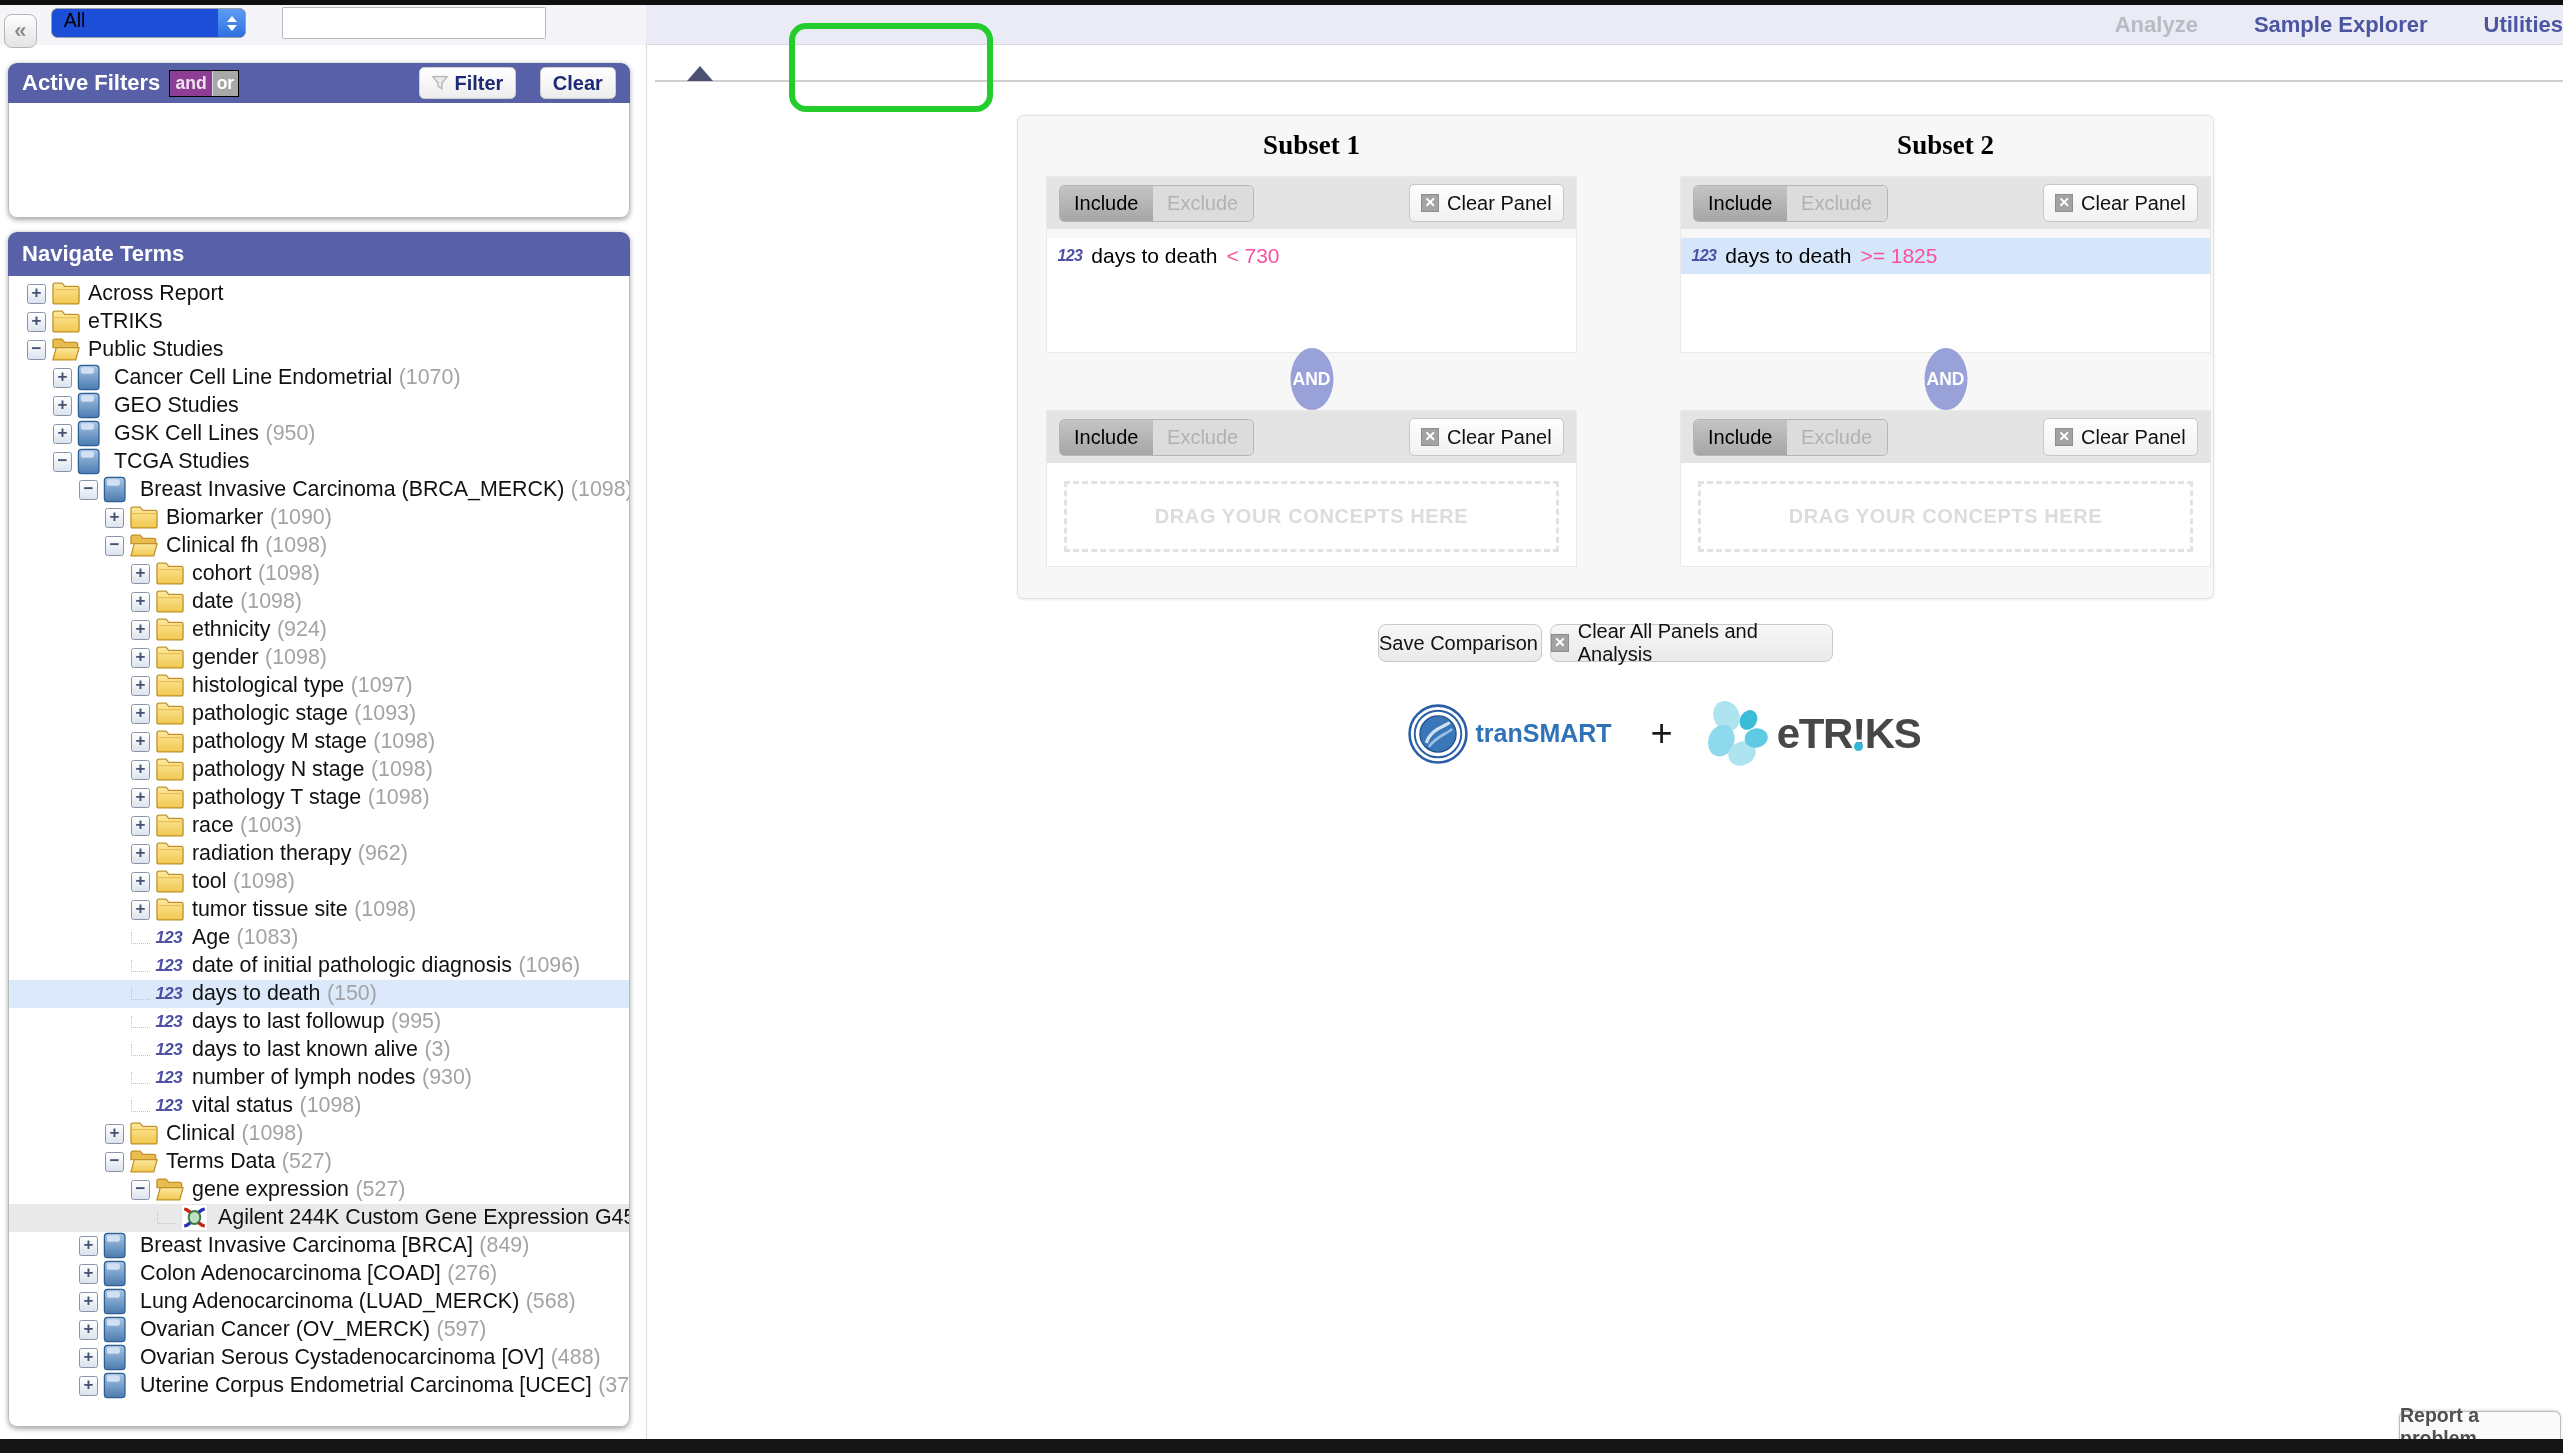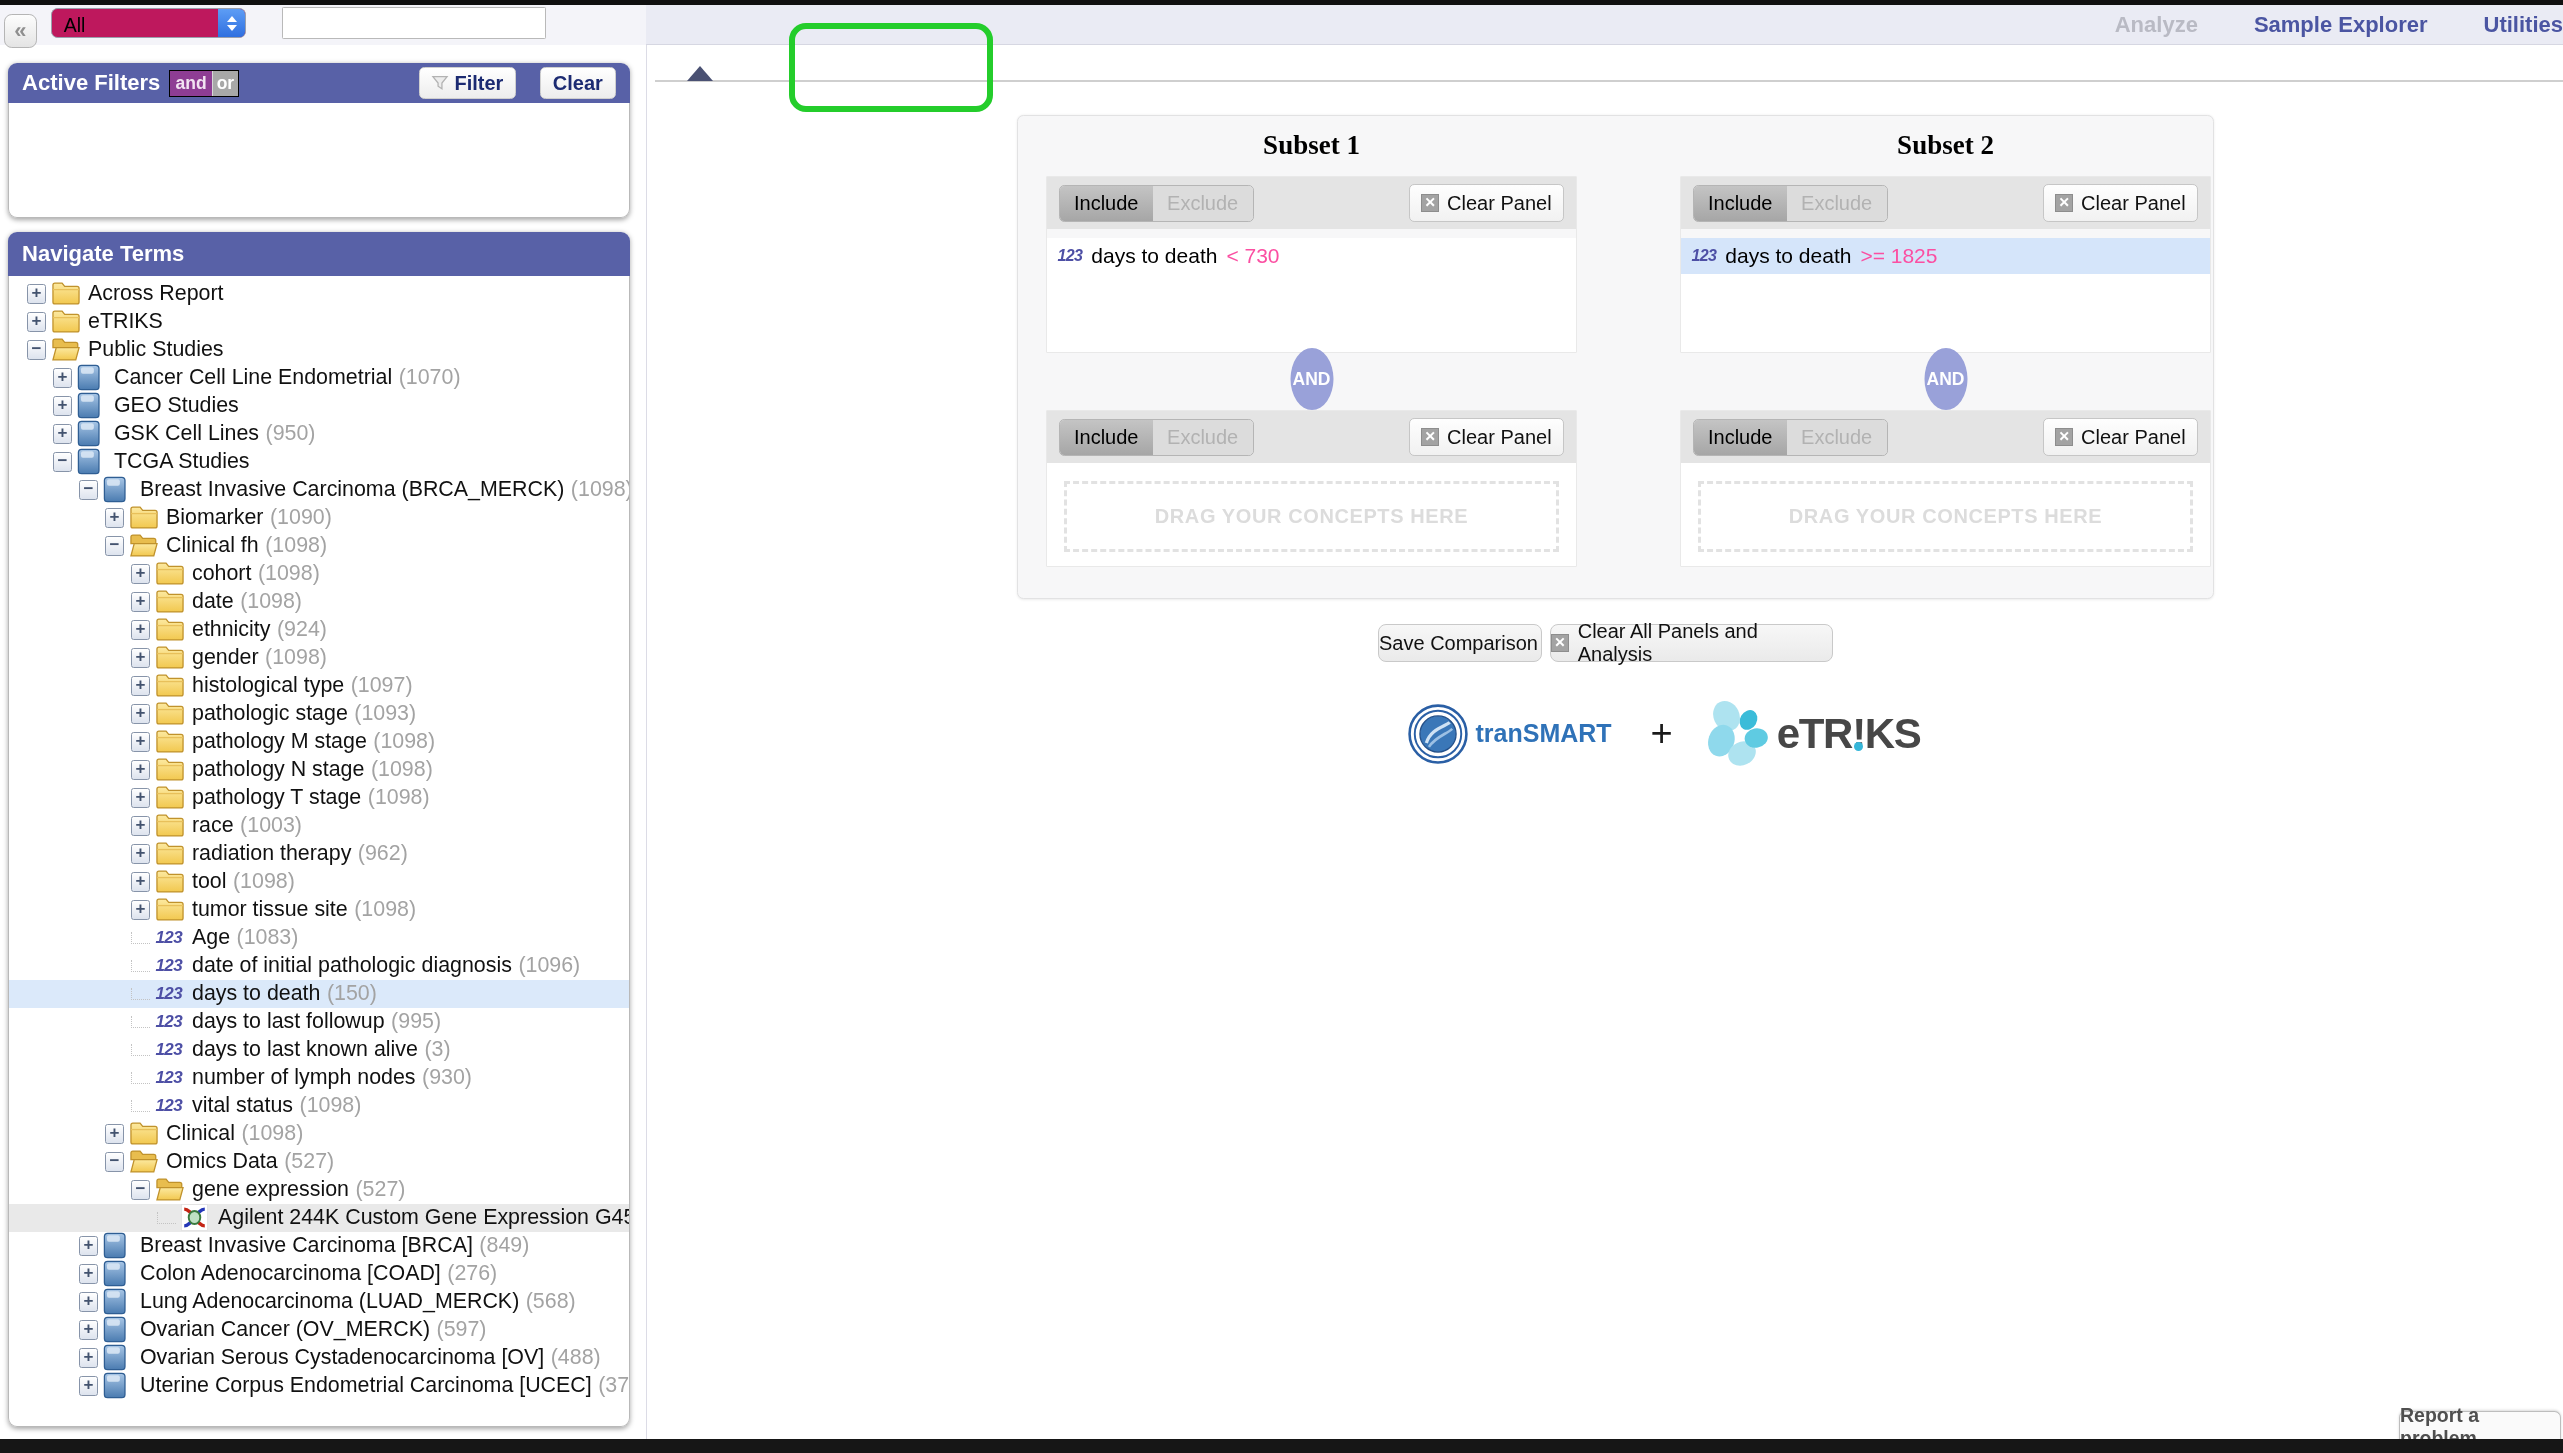--- a/index.html
+++ b/index.html
@@ -11,22 +11,22 @@
   #bar-top-black{left:0;top:0;width:2563px;height:5.2px;background:#101010;}
   #topbar-left{left:0;top:5.2px;width:646px;height:40px;background:#f4f4f9;}
   #topbar-right{left:646px;top:5.2px;width:1917px;height:40px;background:#eaebf4;
                 border-bottom:1.3px solid #d6d7e2;display:flex;align-items:center;
                 justify-content:flex-end;gap:56px;box-sizing:border-box;}
   .navlink{font-size:22px;font-weight:bold;color:#4b55a2;}
   .navlink.disabled{color:#b9bac4;}
   #collapse-btn{left:3.9px;top:14.3px;width:31px;height:32px;border:1.3px solid #b5b5b5;
      border-radius:7.8px;background:linear-gradient(#fdfdfd,#e4e4e4);color:#8f8f8f;
      font-size:22px;font-weight:bold;display:flex;align-items:center;justify-content:center;}
-  #scope-select{left:51px;top:8.4px;width:195px;height:30px;background:#be185d;
-     border:1.3px solid #9aa0ad;border-radius:6.5px;display:flex;align-items:flex-end;box-sizing:border-box;}
+  #scope-select{left:51px;top:8.4px;width:195px;height:30px;background:#1d4ed8;
+     border:1.3px solid #9aa0ad;border-radius:6.5px;display:flex;align-items:flex-start;box-sizing:border-box;}
   #scope-select .val{flex:1;padding-left:11.7px;font-size:19.5px;color:#000;}
   #scope-select .stepper{width:27px;height:100%;background:linear-gradient(#5d9df5,#2f6fe0);
      border-radius:0 5.2px 5.2px 0;display:flex;flex-direction:column;align-items:center;justify-content:center;gap:2.6px;}
   .chev{width:0;height:0;border-left:5.8px solid transparent;border-right:5.8px solid transparent;}
   .chev.up{border-bottom:6.5px solid #fff;}
   .chev.down{border-top:6.5px solid #fff;}
   #search-input{left:282px;top:7.1px;width:264px;height:32px;border:1.3px solid #b9b9b9;
      background:#fff;font-size:19.5px;padding:0 7.8px;box-sizing:border-box;border-radius:1.3px;}
 
   
@@ -505,21 +505,21 @@
             <span class="tcount">(1098)</span>
           </div>
           <div class="trow" style="padding-left: 96px;">
             <span class="exp">−</span>
             <span class="ticon">
               <svg width="30" height="25" viewBox="0 0 46 38">
                 <path d="M3 10 v-4 a3 3 0 0 1 3-3 h11 l4 5 h17 a3 3 0 0 1 3 3 v5 h-38 z" fill="#e8bd4e" stroke="#c0922c" stroke-width="2"></path>
                 <path d="M8 16 h35 l-5 19 h-35 z" fill="url(#foldGrad)" stroke="#c0922c" stroke-width="2"></path>
               </svg>
             </span>
-            <span class="tlabel">Omics Data</span>
+            <span class="tlabel">Terms Data</span>
             <span class="tcount">(527)</span>
           </div>
           <div class="trow" style="padding-left: 122px;">
             <span class="exp">−</span>
             <span class="ticon">
               <svg width="30" height="25" viewBox="0 0 46 38">
                 <path d="M3 10 v-4 a3 3 0 0 1 3-3 h11 l4 5 h17 a3 3 0 0 1 3 3 v5 h-38 z" fill="#e8bd4e" stroke="#c0922c" stroke-width="2"></path>
                 <path d="M8 16 h35 l-5 19 h-35 z" fill="url(#foldGrad)" stroke="#c0922c" stroke-width="2"></path>
               </svg>
             </span>

